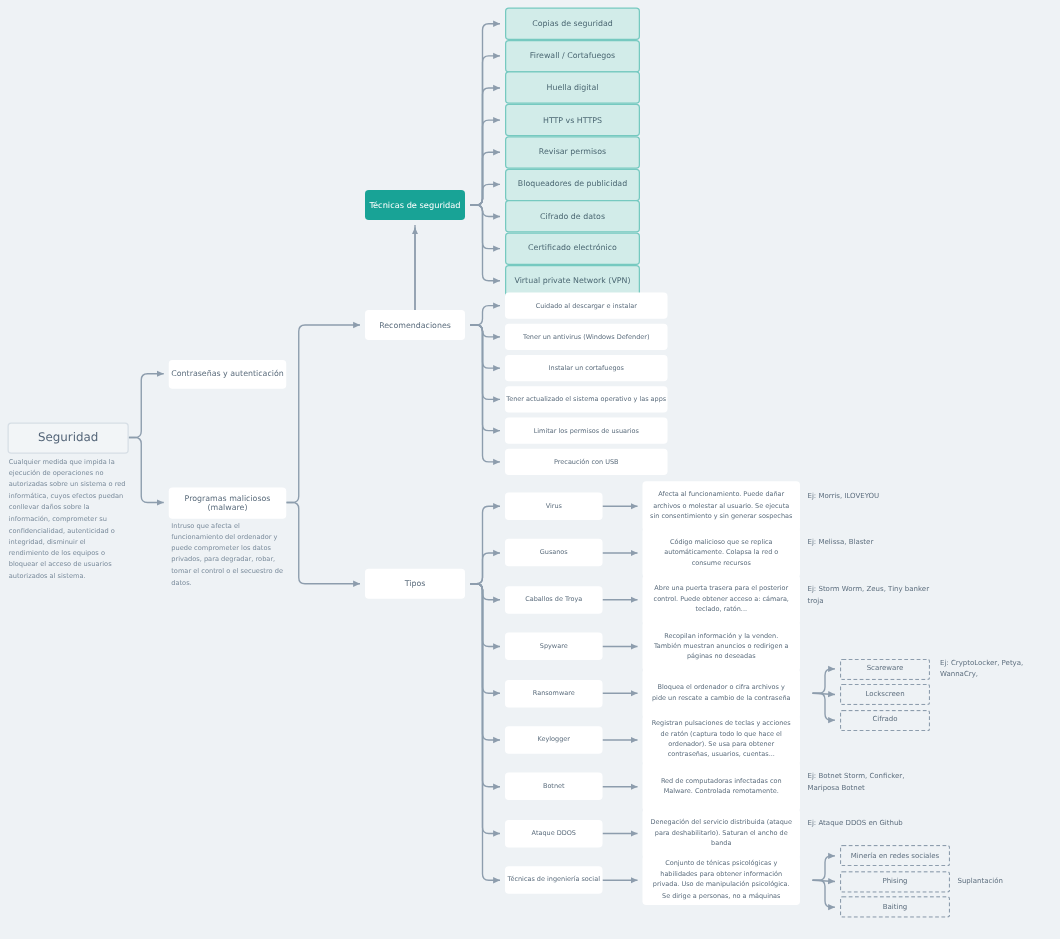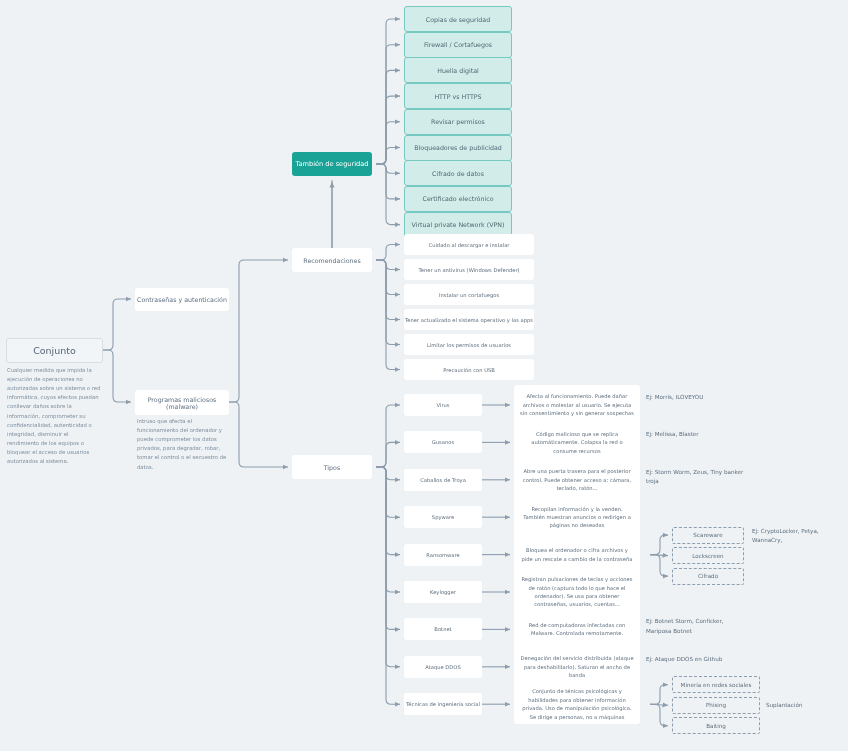--- a/index.html
+++ b/index.html
@@ -100,35 +100,35 @@
         <path d="M482,666.8 L510,666.8" marker-end="url(#ah)"></path>
         <path d="M376,467 L381,467 Q386,467 386,472 L386,699.2 Q386,704.2 391,704.2 L400,704.2" marker-end="url(#ah)"></path>
         <path d="M482,704.2 L510,704.2" marker-end="url(#ah)"></path>
         <path d="M650,704.2 L655,704.2 Q660,704.2 660,699.2 L660,689.7 Q660,684.7 665,684.7 L668,684.7" marker-end="url(#ah)"></path>
         <path d="M650,704.2 L668,705.2" marker-end="url(#ah)"></path>
         <path d="M650,704.2 L655,704.2 Q660,704.2 660,709.2 L660,720.7 Q660,725.7 665,725.7 L668,725.7" marker-end="url(#ah)"></path>
       </g>
   </svg>
 
   <div class="node root" style="left:6px;top:338px;width:97px;height:25px;">
-    <span>Conjunto</span>
+    <span>Seguridad</span>
   </div>
   <div class="rootdesc" style="left:7px;top:366px;width:94px;">Cualquier medida que impida la ejecución de operaciones no autorizadas sobre un sistema o red informática, cuyos efectos puedan conllevar daños sobre la información, comprometer su confidencialidad, autenticidad o integridad, disminuir el rendimiento de los equipos o bloquear el acceso de usuarios autorizados al sistema.</div>
 
   <div class="node white whitemid" style="left:135px;top:288px;width:94px;height:23px;">
     <span>Contraseñas y autenticación</span>
   </div>
 
   <div class="node white whitemid" style="left:135px;top:390px;width:94px;height:25px;">
     <span>Programas maliciosos (malware)</span>
   </div>
   <div class="rootdesc" style="left:137px;top:417px;width:92px;">Intruso que afecta el funcionamiento del ordenador y puede comprometer los datos privados, para degradar, robar, tomar el control o el secuestro de datos.</div>
 
   <div class="node teal-solid" style="left:292px;top:152px;width:80px;height:24px;">
-    <span>También de seguridad</span>
+    <span>Técnicas de seguridad</span>
   </div>
 
   <div class="node white whitemid" style="left:292px;top:248px;width:80px;height:24px;">
     <span>Recomendaciones</span>
   </div>
 
   <div class="node white whitemid" style="left:292px;top:455px;width:80px;height:24px;">
     <span>Tipos</span>
   </div>
 

